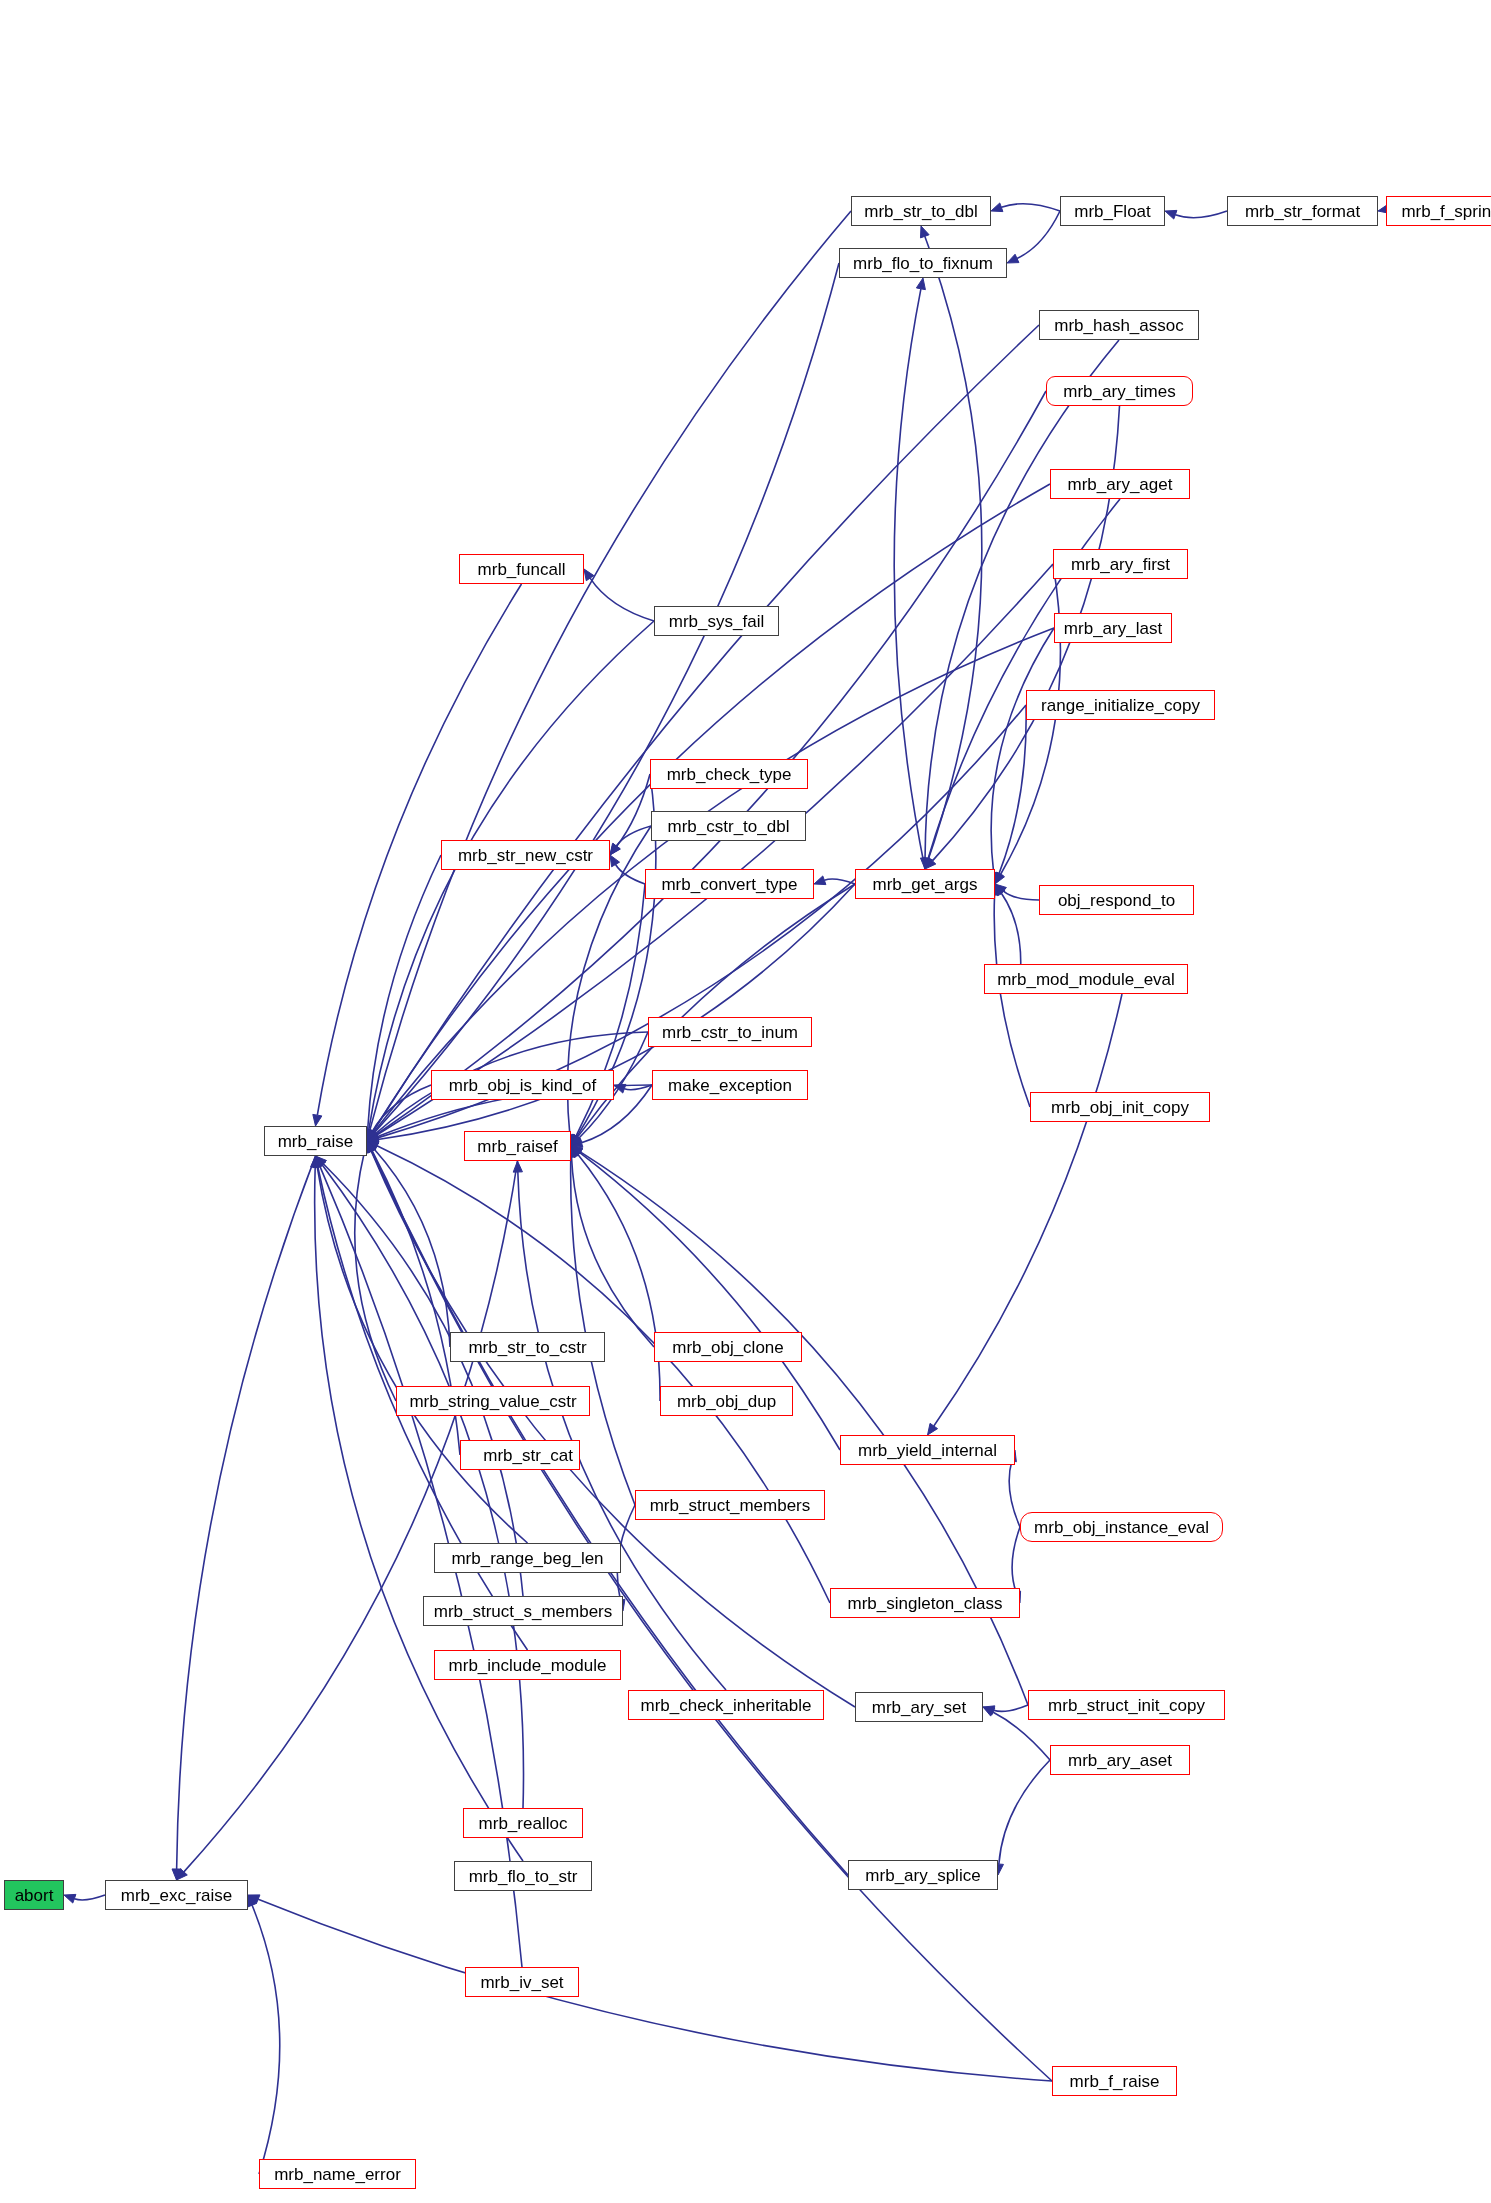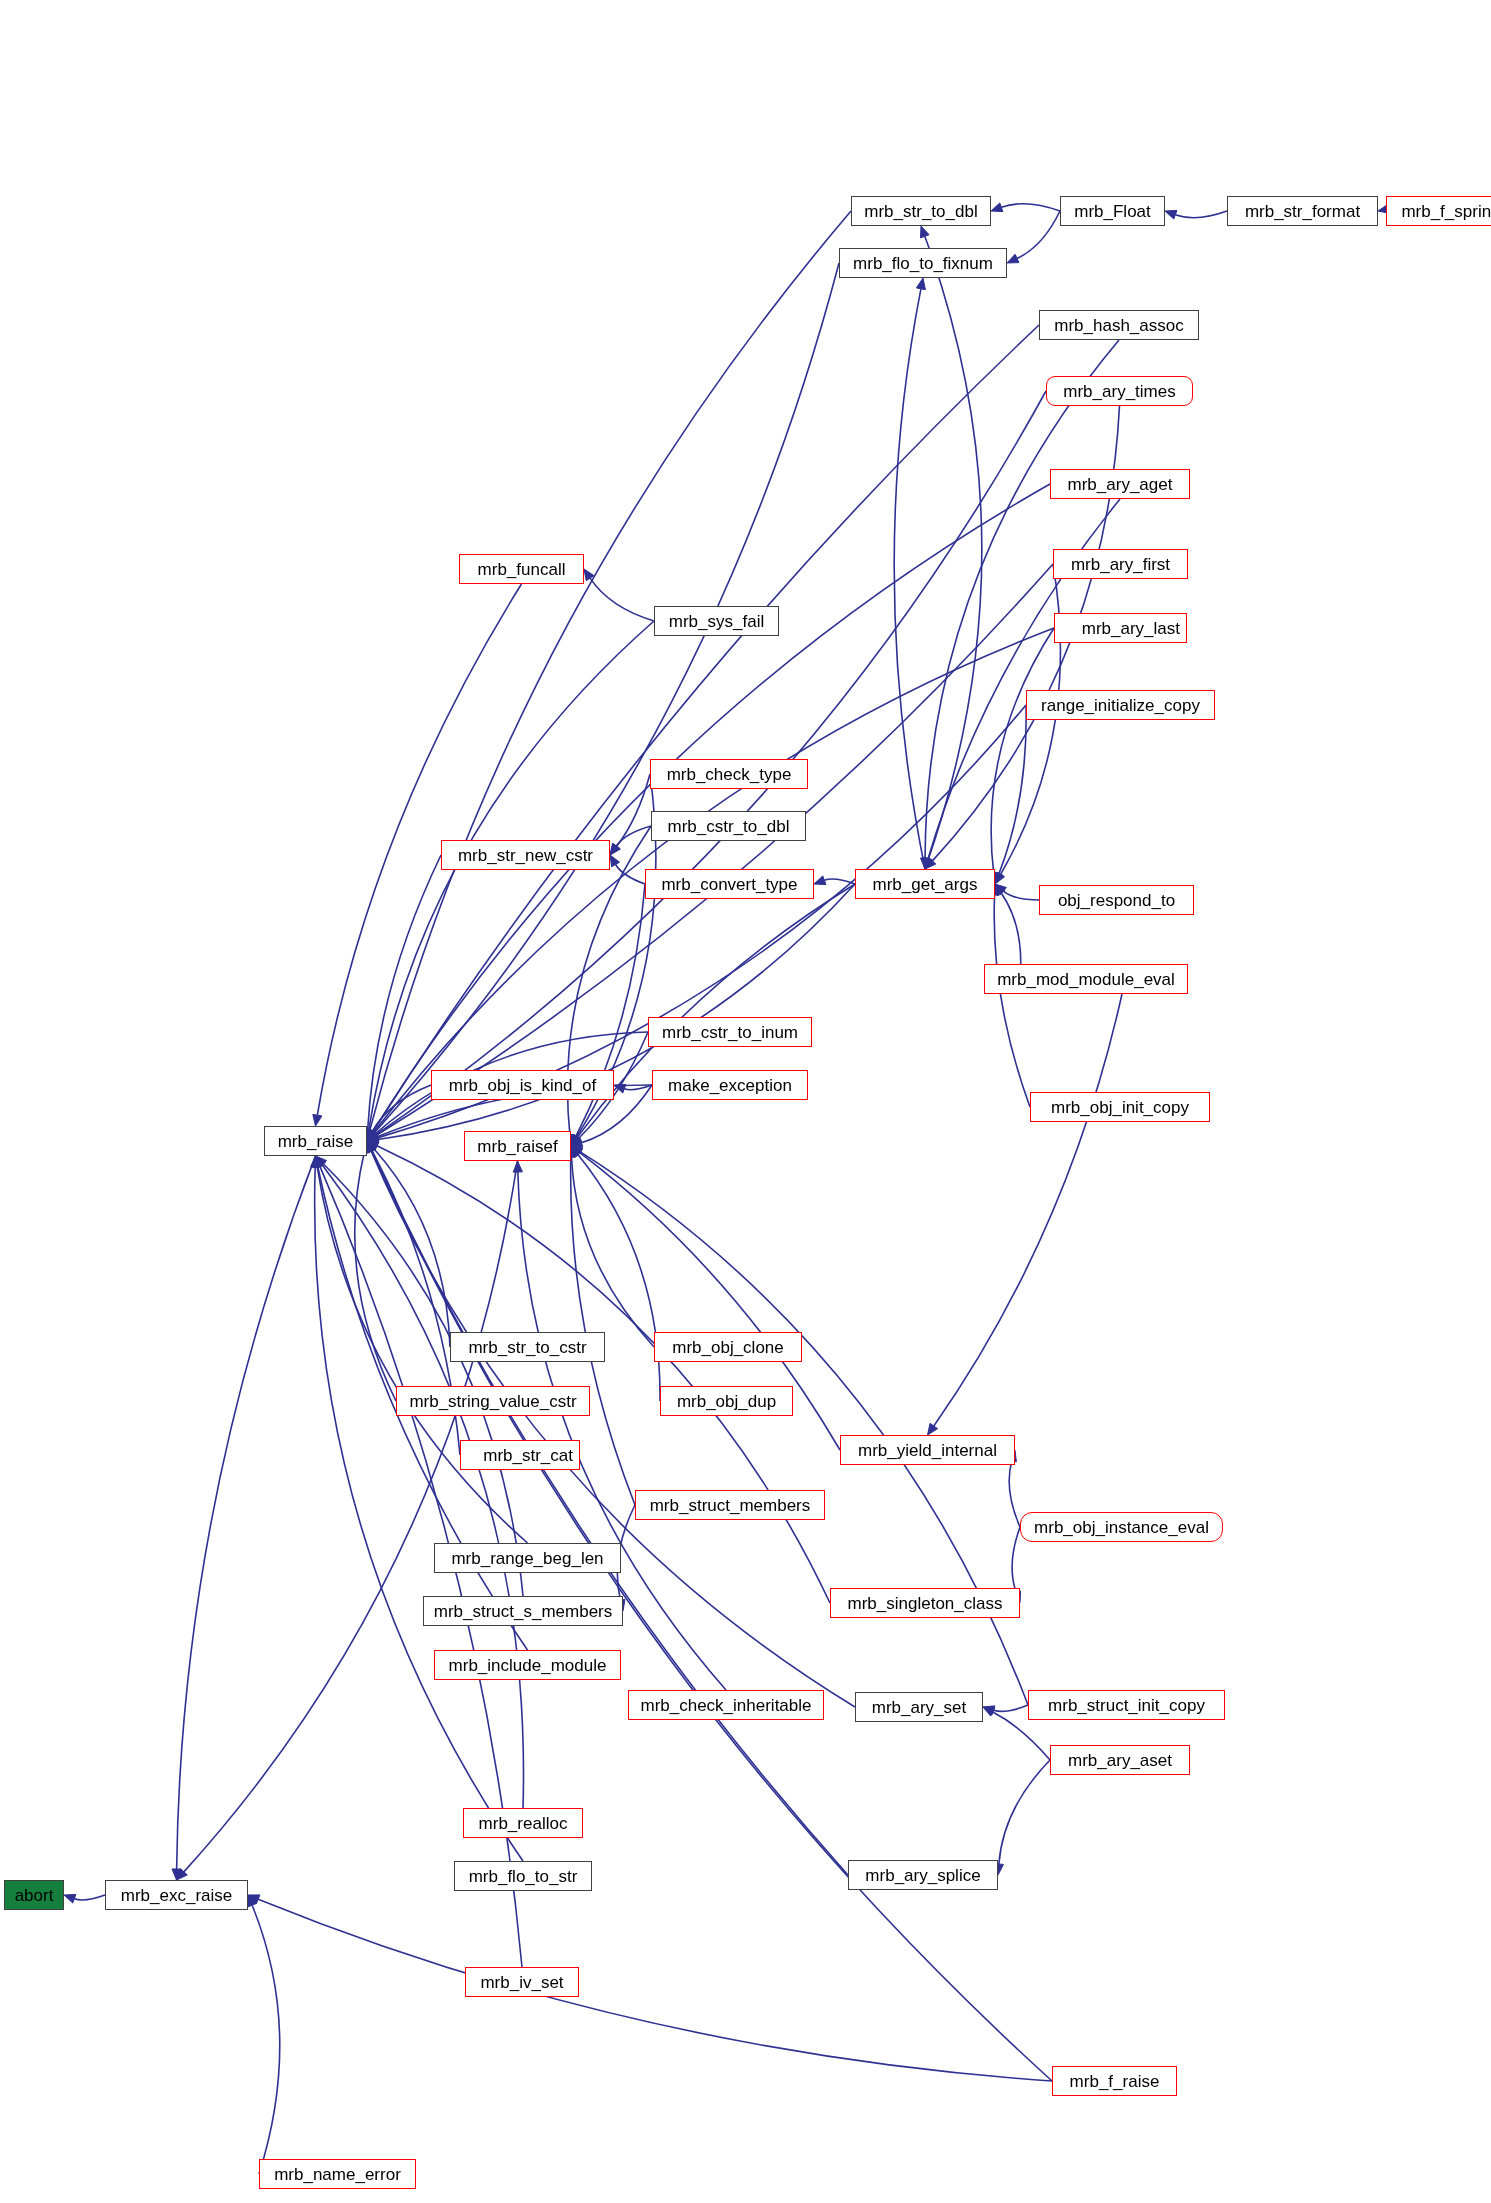--- a/index.html
+++ b/index.html
@@ -50,21 +50,21 @@
     line-height: 1;
     white-space: nowrap;
     letter-spacing: 0px;
     padding: 8px 6px;
     cursor: pointer;
   }
   .node.red {
     border-color: #ff0000;
   }
   .node.filled {
-    background: #15803d;
+    background: #22c55e;
     border-color: #404040;
   }
   .node-label {
     pointer-events: none;
   }
 </style>
 </head>
 <body>
 
 <div id="graph-root">
@@ -249,21 +249,21 @@
       </div>
       <div class="node red" style="left: 1046px; top: 376px; width: 147px; height: 30px; border-radius: 9px;">
         <span class="node-label">mrb_ary_times</span>
       </div>
       <div class="node red" style="left: 1050px; top: 469px; width: 140px; height: 30px;">
         <span class="node-label">mrb_ary_aget</span>
       </div>
       <div class="node red" style="left: 1053px; top: 549px; width: 135px; height: 30px;">
         <span class="node-label">mrb_ary_first</span>
       </div>
-      <div class="node red" style="left: 1054px; top: 613px; width: 133px; height: 30px; justify-content: flex-end;">
+      <div class="node red" style="left: 1054px; top: 613px; width: 118px; height: 30px;">
         <span class="node-label">mrb_ary_last</span>
       </div>
       <div class="node red" style="left: 1026px; top: 690px; width: 189px; height: 30px;">
         <span class="node-label">range_initialize_copy</span>
       </div>
       <div class="node red" style="left: 459px; top: 554px; width: 125px; height: 30px;">
         <span class="node-label">mrb_funcall</span>
       </div>
       <div class="node" style="left: 654px; top: 606px; width: 125px; height: 30px;">
         <span class="node-label">mrb_sys_fail</span>

